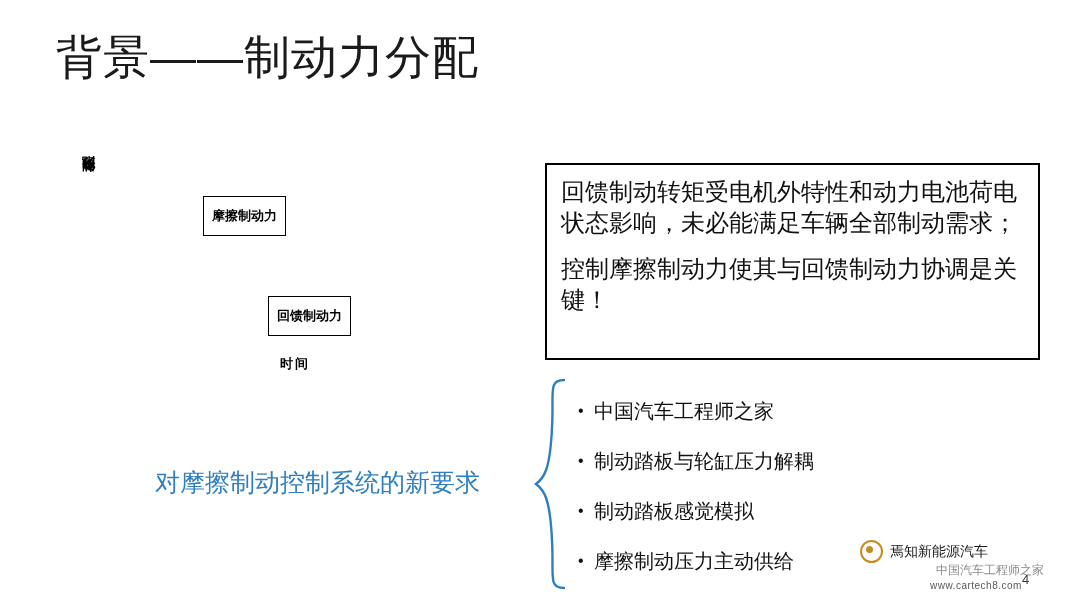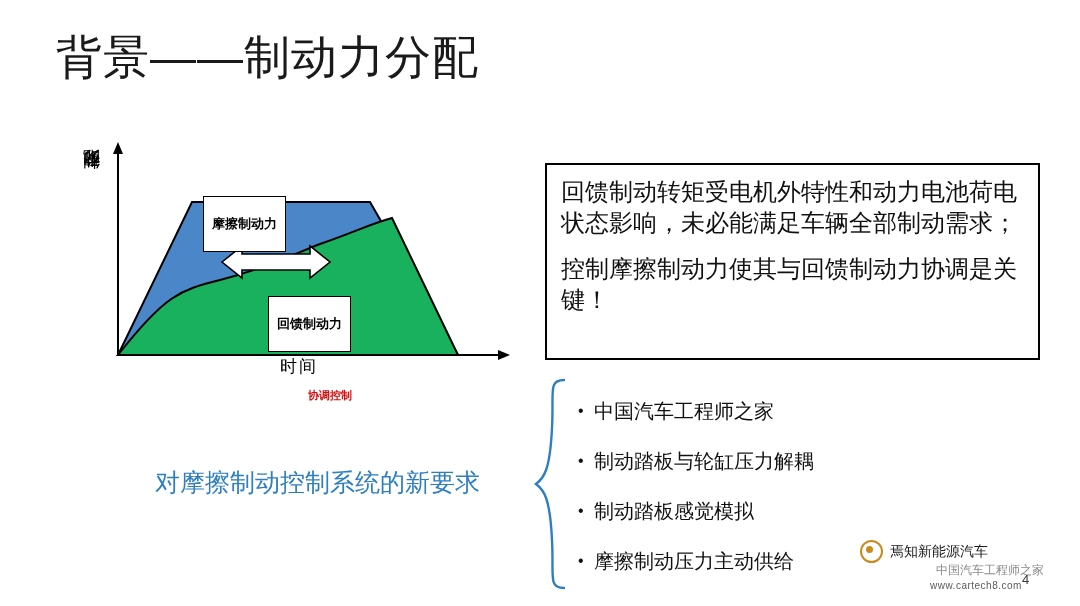--- a/index.html
+++ b/index.html
@@ -37,23 +37,23 @@
     left: 70px;
     top: 140px;
     width: 460px;
     height: 250px;
   }
   #chart-svg {
     display: block;
   }
   .axis-label {
     position: absolute;
-    font-size: 17px;
+    font-size: 13px;
     color: #000;
-    font-weight: normal;
+    font-weight: bold;
   }
   #y-axis-label {
     left: 80px;
     top: 178px;
     writing-mode: vertical-rl;
     transform: rotate(180deg);
     letter-spacing: 1px;
   }
   #x-axis-label {
     left: 280px;
@@ -61,21 +61,21 @@
     letter-spacing: 2px;
   }
 
   .chart-tag {
     position: absolute;
     background: #ffffff;
     border: 1px solid #000000;
     font-size: 13px;
     color: #000000;
     font-weight: bold;
-    padding: 18px 8px;
+    padding: 10px 8px;
     white-space: nowrap;
   }
   #tag-friction { left: 203px; top: 196px; }
   #tag-regen    { left: 268px; top: 296px; }
 
   #tag-coord {
     position: absolute;
     left: 238px;
     top: 248px;
     font-size: 11px;
@@ -204,39 +204,20 @@
     color: #3a3a3a;
   }
 </style>
 </head>
 <body>
 
 <div id="slide">
 
   <div id="slide-title">背景——制动力分配</div>
 
-  <div id="chart-block">
-    <svg id="chart-svg" width="460" height="250" viewBox="0 0 460 250">
-
-      <polygon points="48,215 122,62 300,62 388,215" fill="#4a86c8" stroke="#000000" stroke-width="2"></polygon>
-
-      <path d="M48,215 C 95,155 110,150 150,140 C 190,130 215,118 250,104 C 285,92 300,84 322,78 L 388,215 Z" fill="#19b05e" stroke="#000000" stroke-width="2"></path>
-
-      <line x1="48" y1="215" x2="48" y2="10" stroke="#000000" stroke-width="2"></line>
-      <polygon points="48,2 43,14 53,14" fill="#000000"></polygon>
-      <line x1="48" y1="215" x2="432" y2="215" stroke="#000000" stroke-width="2"></line>
-      <polygon points="440,215 428,210 428,220" fill="#000000"></polygon>
-
-      <g>
-        <path d="M152,122 L 172,106 L 172,114 L 240,114 L 240,106 L 260,122 L 240,138 L 240,130 L 172,130 L 172,138 Z" fill="#ffffff" stroke="#000000" stroke-width="1.6"></path>
-      </g>
-    </svg>
-
-    <div id="tag-coord">协调控制</div>
-  </div>
 
   <div class="chart-tag" id="tag-friction">摩擦制动力</div>
   <div class="chart-tag" id="tag-regen">回馈制动力</div>
 
   <div class="axis-label" id="y-axis-label">制动力分配</div>
   <div class="axis-label" id="x-axis-label">时间</div>
 
   <div id="requirement-caption">对摩擦制动控制系统的新要求</div>
 
   <div id="text-box">

